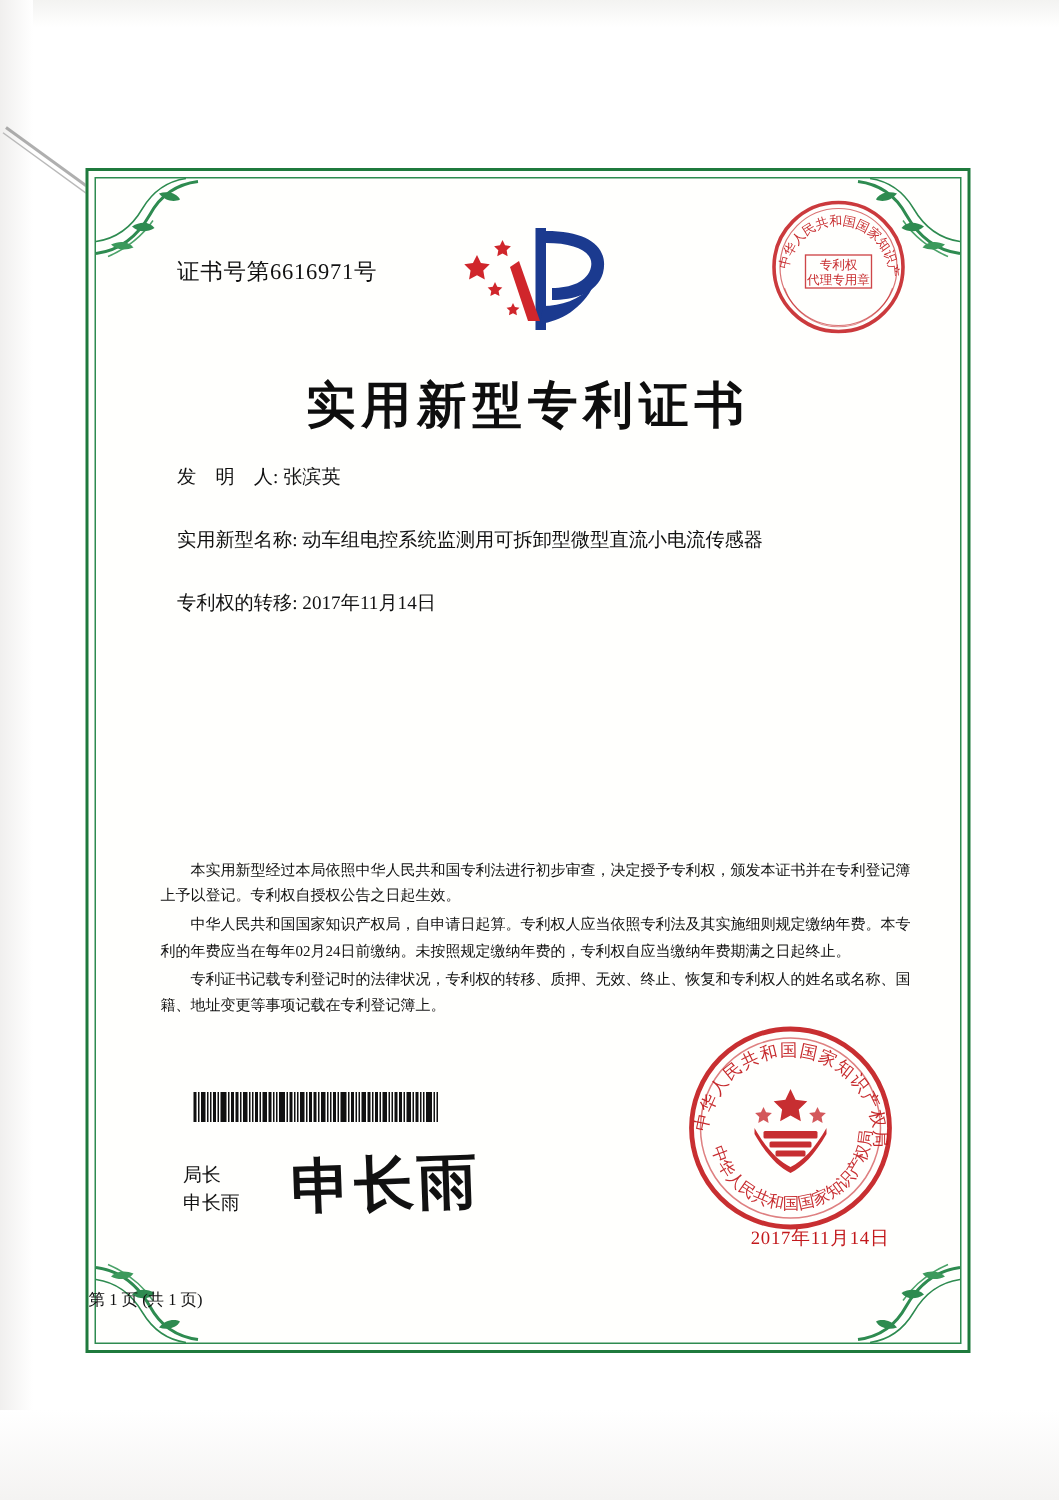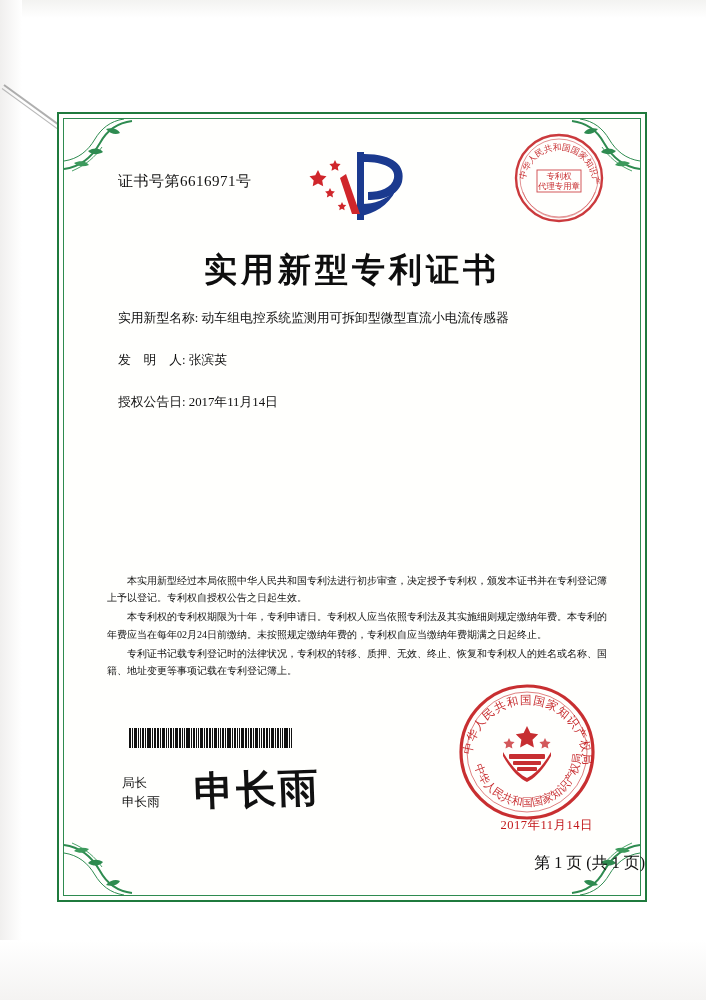--- a/index.html
+++ b/index.html
@@ -195,22 +195,22 @@
     right: 52px; bottom: 66px;
     font-size: 12.5px;
     color: #c2181b;
     letter-spacing: .5px;
     white-space: nowrap;
   }
 
   .footer {
     position: absolute;
     left: 0; right: 0; bottom: 26px;
-    text-align: right;
-    font-size: 16px;
+    text-align: left;
+    font-size: 11px;
     color: #111;
   }
 </style>
 </head>
 <body>
 
 <div class="scan">
   <div class="scan-edge-top"></div>
   <div class="scan-edge-left"></div>
   <div class="scan-edge-bottom"></div>
@@ -292,36 +292,36 @@
           <text x="46" y="47" text-anchor="middle" font-family="DejaVu Serif, serif" font-size="8.4" fill="#c2181b" opacity="0.92">专利权</text>
           <text x="46" y="57" text-anchor="middle" font-family="DejaVu Serif, serif" font-size="8.4" fill="#c2181b" opacity="0.92">代理专用章</text>
           <path d="M10 60 A 38 38 0 0 0 82 60" fill="none" stroke="#c2181b" stroke-width="0.7" opacity="0.5"></path>
         </svg>
       </div>
 
       <div class="title">实用新型专利证书</div>
 
       <div class="fields">
         <div class="field">
+          <span class="lbl">发　明　人:</span>
+          <span class="val">张滨英</span>
+        </div>
+        <div class="field">
           <span class="lbl">实用新型名称:</span>
           <span class="val">动车组电控系统监测用可拆卸型微型直流小电流传感器</span>
         </div>
         <div class="field">
-          <span class="lbl">发　明　人:</span>
-          <span class="val">张滨英</span>
-        </div>
-        <div class="field">
-          <span class="lbl">授权公告日:</span>
+          <span class="lbl">专利权的转移:</span>
           <span class="val">2017年11月14日</span>
         </div>
       </div>
 
       <div class="body-text">
         <p>本实用新型经过本局依照中华人民共和国专利法进行初步审查，决定授予专利权，颁发本证书并在专利登记簿上予以登记。专利权自授权公告之日起生效。</p>
-        <p>本专利权的专利权期限为十年，专利申请日。专利权人应当依照专利法及其实施细则规定缴纳年费。本专利的年费应当在每年02月24日前缴纳。未按照规定缴纳年费的，专利权自应当缴纳年费期满之日起终止。</p>
+        <p>中华人民共和国国家知识产权局，自申请日起算。专利权人应当依照专利法及其实施细则规定缴纳年费。本专利的年费应当在每年02月24日前缴纳。未按照规定缴纳年费的，专利权自应当缴纳年费期满之日起终止。</p>
         <p>专利证书记载专利登记时的法律状况，专利权的转移、质押、无效、终止、恢复和专利权人的姓名或名称、国籍、地址变更等事项记载在专利登记簿上。</p>
       </div>
 
       <div class="barcode">
         <i style="width:2px"></i>
           <i style="width:1px"></i>
           <i style="width:3px"></i>
           <i style="width:1px"></i>
         <i style="width:1px"></i>
           <i style="width:2px"></i>

